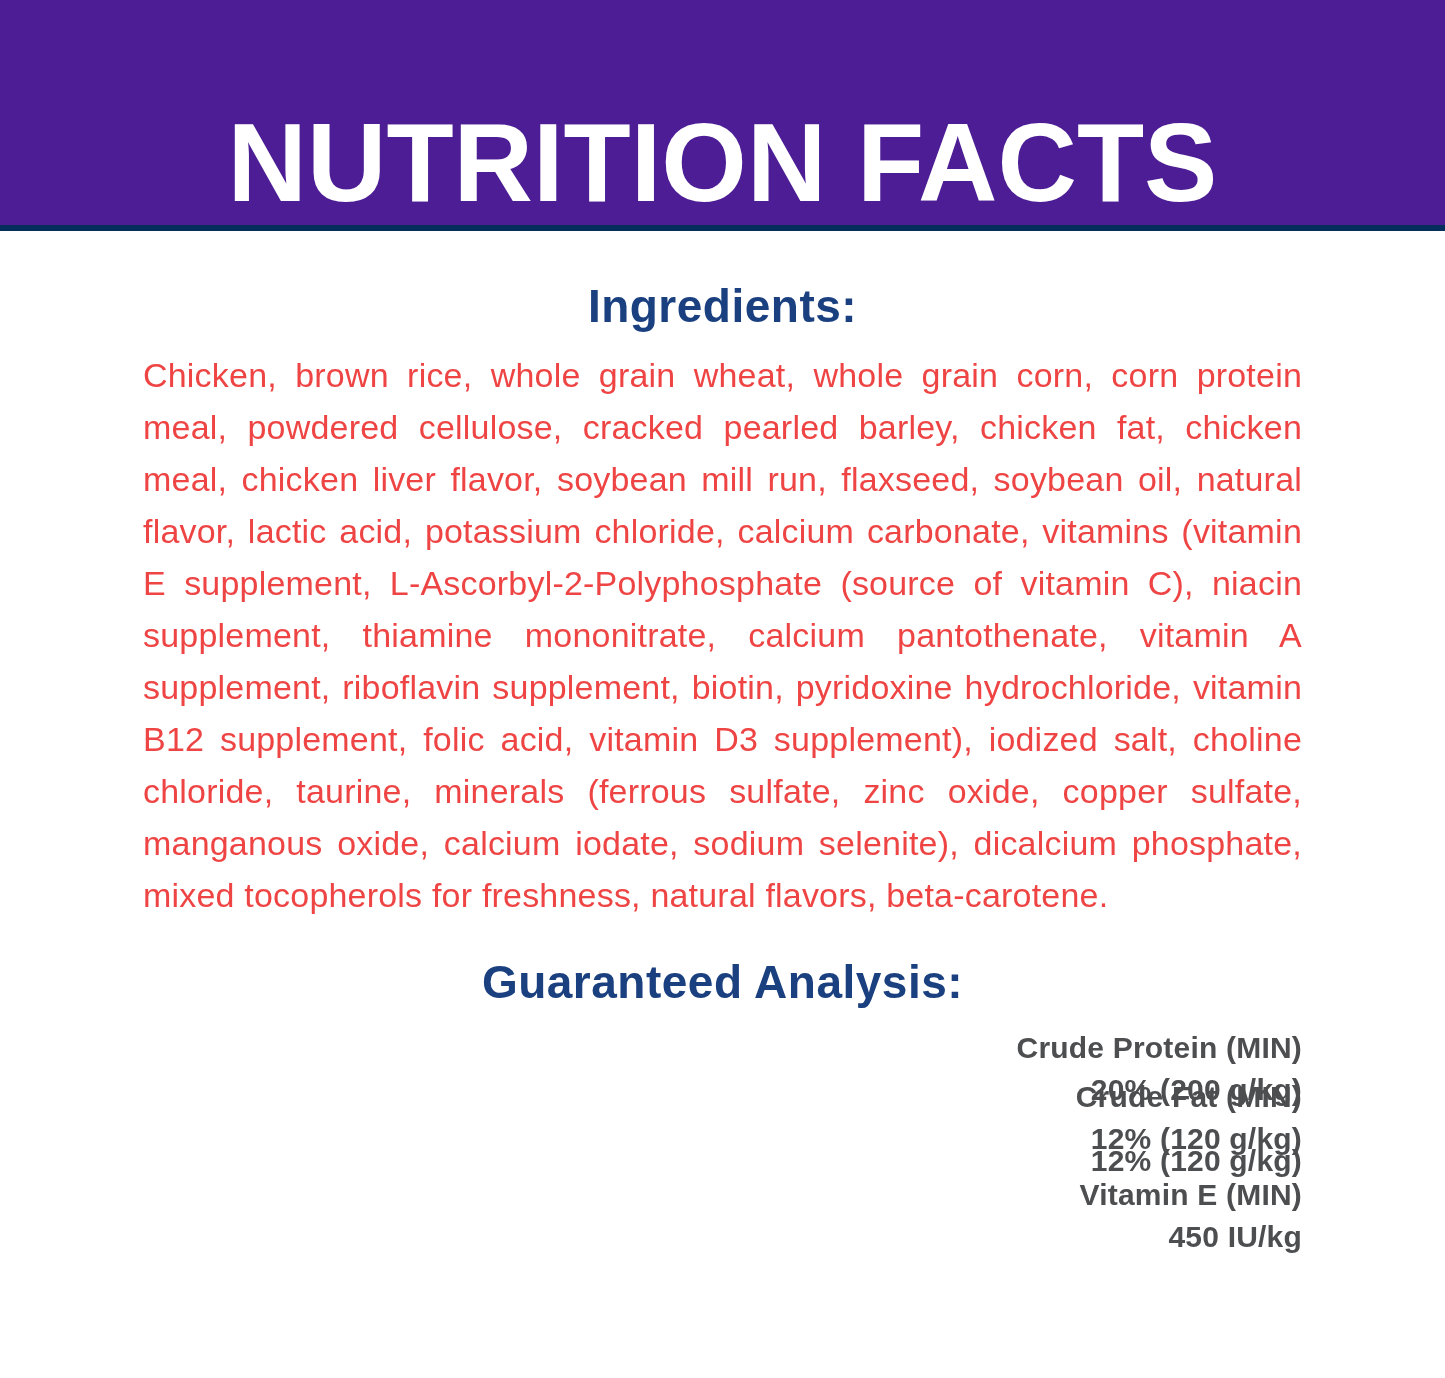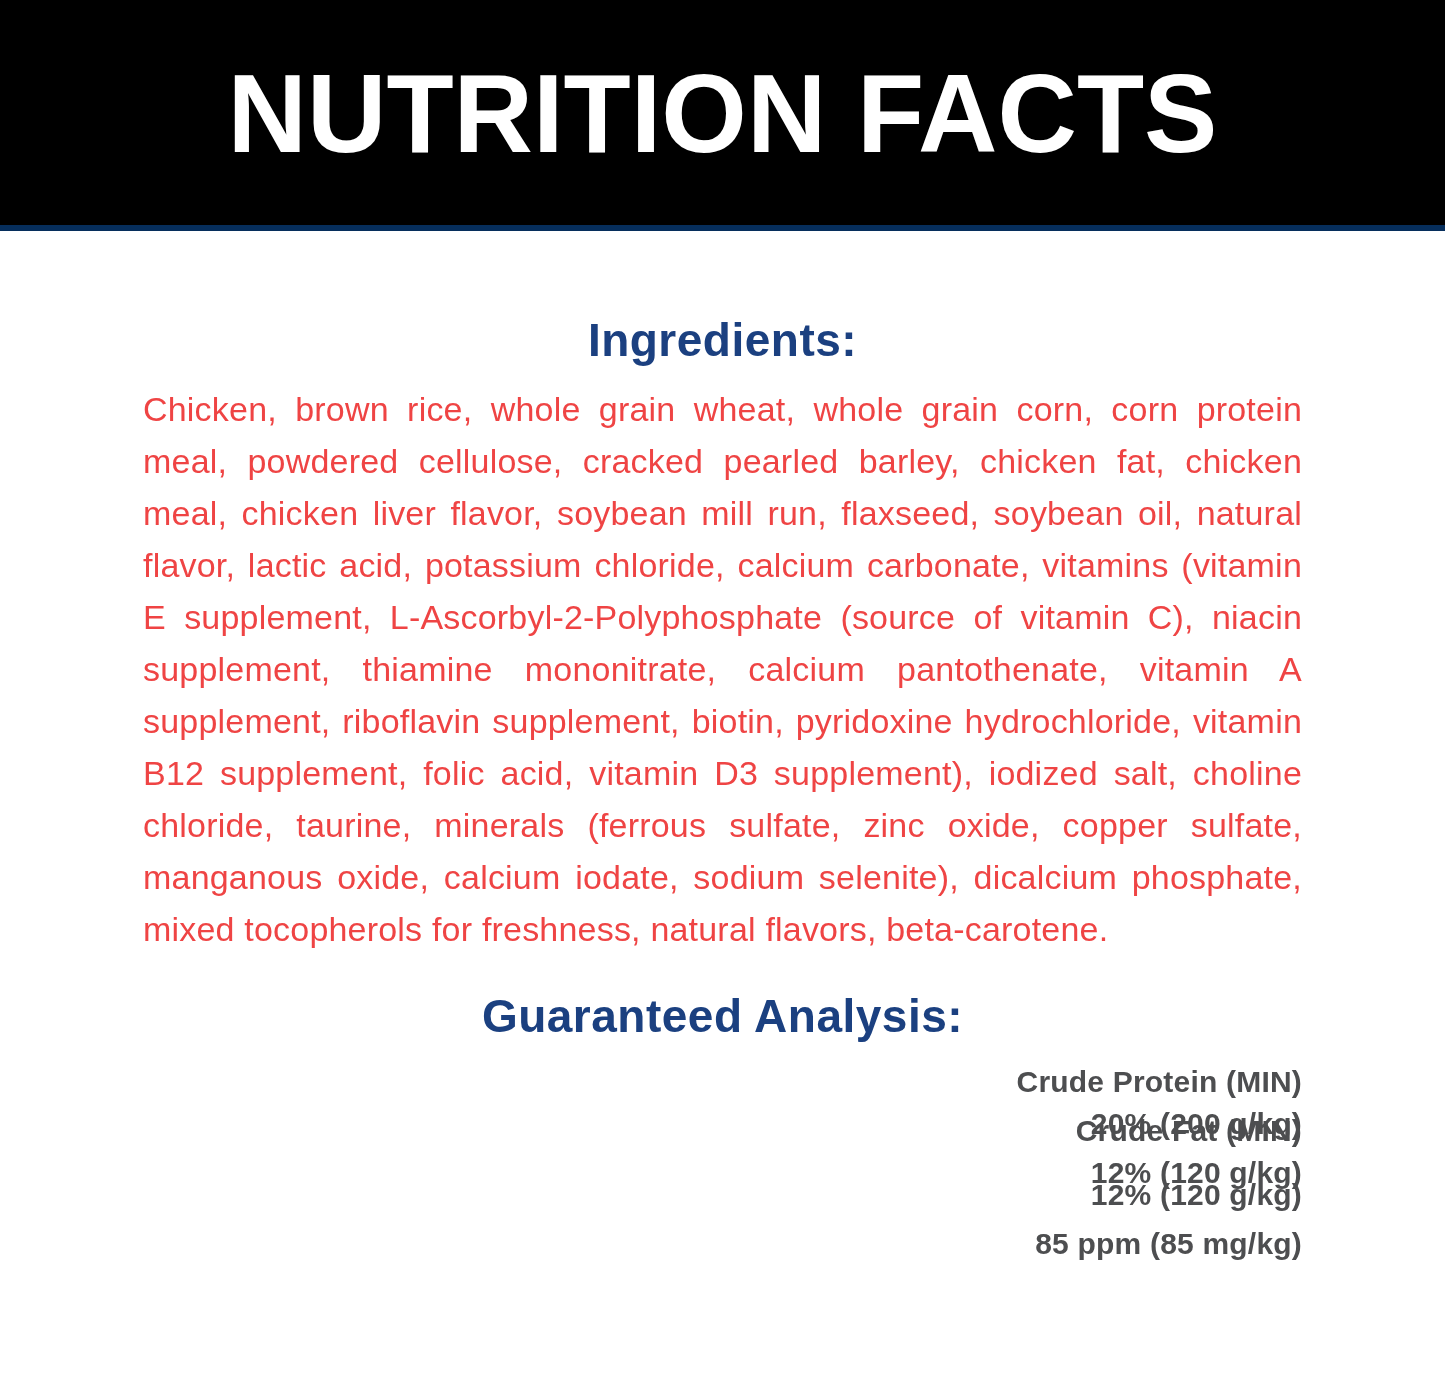--- a/index.html
+++ b/index.html
@@ -7,24 +7,24 @@
   body {
     width: 1445px;
     height: 1378px;
     overflow: hidden;
     font-family: "Liberation Sans", sans-serif;
     position: relative;
   }
   .band {
     width: 1445px;
     height: 231px;
-    background: #000000;
+    background: #4c1d95;
     border-bottom: 6px solid #062e5c;
     display: flex;
-    align-items: center;
+    align-items: flex-end;
     justify-content: center;
   }
   .band-title {
     color: #ffffff;
     font-size: 110px;
     font-weight: bold;
     letter-spacing: 0px;
     transform: scaleY(1.02);
     white-space: nowrap;
   }
@@ -33,21 +33,21 @@
     padding: 0 143px;
   }
   .section-heading {
     text-align: center;
     color: #1b4080;
     font-size: 46px;
     line-height: 54px;
     font-weight: bold;
     letter-spacing: 0.5px;
   }
-  .heading-ingredients { margin-top: 82px; }
+  .heading-ingredients { margin-top: 48px; }
   .heading-analysis { margin-top: 34px; }
   .ingredients-text {
     margin-top: 16px;
     color: #ef4444;
     font-size: 34px;
     line-height: 52px;
     text-align: justify;
     letter-spacing: 0.2px;
   }
   .analysis-rows { margin-top: 22px; }
@@ -101,20 +101,24 @@
         <span class="dotted-leader"></span>
         <span class="row-value">12% (120 g/kg)</span>
       </div>
 
       <div class="analysis-row">
         <span class="dotted-leader"></span>
         <span class="row-value">12% (120 g/kg)</span>
       </div>
 
 
+      <div class="analysis-row">
+        <span class="row-label">Vitamin E (MIN)</span>
+        <span class="dotted-leader"></span>
+        <span class="row-value">450 IU/kg</span>
+      </div>
 
       <div class="analysis-row">
         <span class="dotted-leader"></span>
-        <span class="row-value">85 ppm (85 mg/kg)</span>
       </div>
     </div>
 
 </div>
 
 </body></html>

